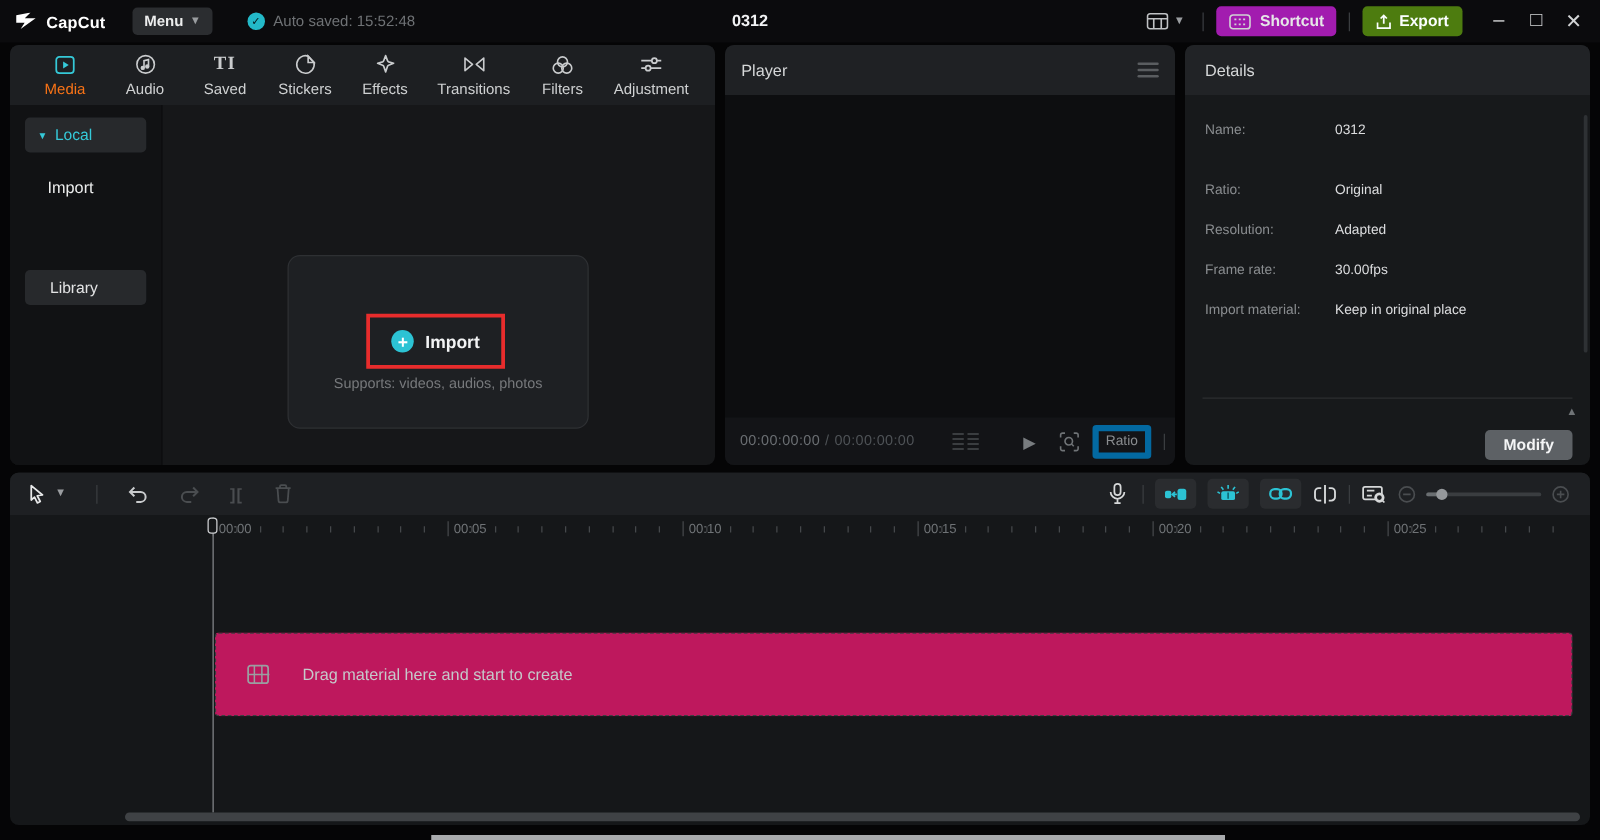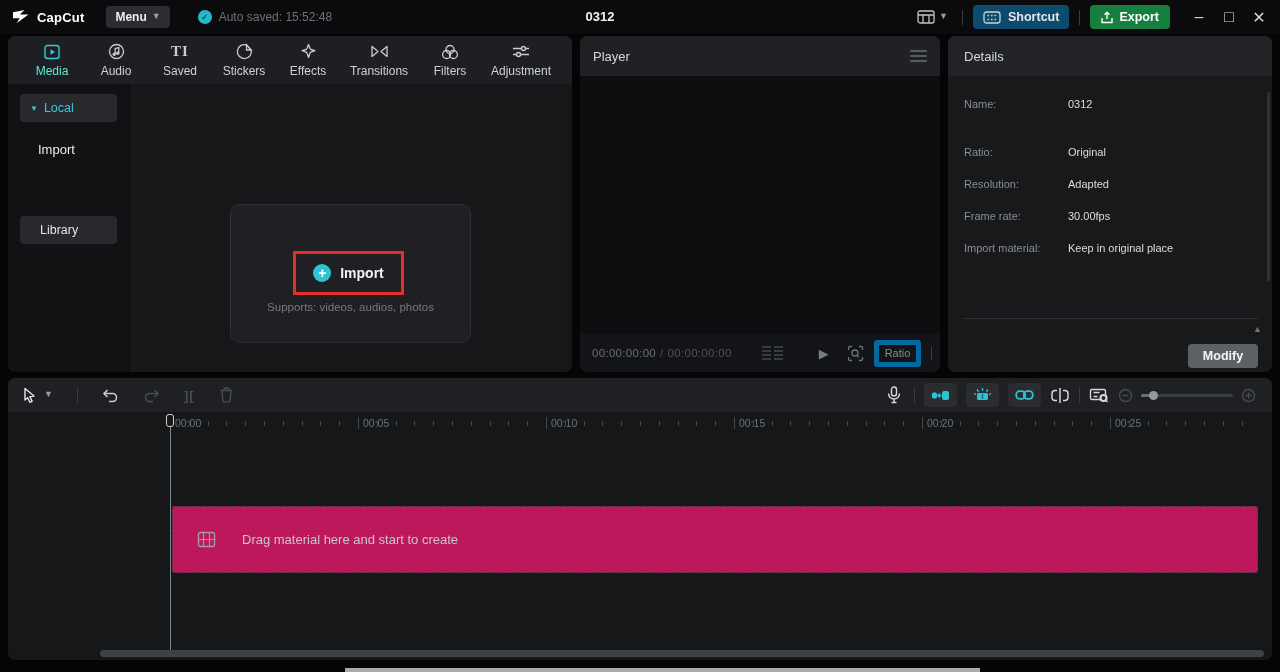--- a/index.html
+++ b/index.html
@@ -17,40 +17,40 @@
               display:flex; align-items:center; gap:5px; font-weight:bold; font-size:12px; color:#eceded; cursor:default; }
   .caret { font-size:9px; color:#9a9da0; transform:translateY(-1px); }
   .autosave { margin-left:28px; display:flex; align-items:center; gap:7px; font-size:12px; color:#6f7275; }
   .check-circle { width:14px; height:14px; border-radius:50%; background:#23b9c8; color:#04191c;
                   font-size:9px; display:flex; align-items:center; justify-content:center; }
   .doc-title { position:absolute; left:540px; width:120px; text-align:center; top:9px;
                font-weight:bold; font-size:13px; color:#f2f3f4; }
   .topbar-right { position:absolute; right:0; top:0; height:34px; display:flex; align-items:center; }
   .tb-sep { width:1px; height:15px; background:#3a3d40; margin:0 10px; }
   .layout-btn { display:flex; align-items:center; gap:4px; padding:3px 4px; }
-  .shortcut-btn { background:#0c4a6e; border-radius:4px; height:24px; padding:0 10px;
+  .shortcut-btn { background:#a21caf; border-radius:4px; height:24px; padding:0 10px;
                   display:flex; align-items:center; gap:7px; font-weight:bold; font-size:12.5px; color:#e6e7e8; }
   .export-btn { border-radius:4px; height:24px; padding:0 11px; display:flex; align-items:center; gap:6px;
                 font-weight:bold; font-size:12.5px; color:#fbffff; }
   .win-controls { display:flex; align-items:center; margin-left:14px; margin-right:6px; }
   .win-btn { width:30px; height:30px; display:flex; align-items:center; justify-content:center; color:#d3d5d6; }
 
   
   .panel { position:absolute; border-radius:7px; overflow:hidden; }
   .media-panel  { left:8px;   top:36px; width:564px;  height:336px; background:#161719; }
   .player-panel { left:580px; top:36px; width:360px;  height:336px; background:#0e0f11; }
   .details-panel{ left:948px; top:36px; width:324px;  height:336px; background:#17191b; }
   .timeline-panel{ left:8px;  top:378px; width:1264px; height:282px; background:#151719; }
 
   
   .tabstrip { height:48px; background:#1d1f22; display:flex; align-items:center; padding-left:12px; }
   .tab { width:64px; display:flex; flex-direction:column; align-items:center; gap:3px; font-size:12px; color:#cfd1d2; }
   .tab.wide { width:78px; }
   .tab .ticon { height:18px; display:flex; align-items:center; color:#c9cbcd; }
-  .tab.active { color:#5eead4; }
+  .tab.active { color:#f97316; }
   .tab.active .ticon { color:#35c9d8; }
   .ticon-text { font-family:"Liberation Serif",serif; font-size:15px; font-weight:bold; letter-spacing:1px; }
   .media-body { position:absolute; left:0; top:48px; right:0; bottom:0; }
   .media-sidebar { position:absolute; left:0; top:0; width:122px; height:100%; background:#111214; border-right:1px solid #0c0d0e; }
   .side-btn { position:absolute; left:12px; width:97px; height:28px; border-radius:4px; background:#27292c;
               display:flex; align-items:center; font-size:12.5px; }
   .local-btn { top:10px; color:#35c9d8; padding-left:10px; gap:6px; }
   .local-caret { font-size:8px; color:#35c9d8; }
   .import-item { position:absolute; left:30px; top:58px; font-size:13px; color:#eceded; }
   .library-btn { top:86px; color:#e2e3e4; padding-left:20px;margin-top:46px; }
@@ -163,21 +163,21 @@
     <div class="shortcut-btn">
       <span>
         <svg width="18" height="13" viewBox="0 0 18 13" fill="none" stroke="#d0d2d4" stroke-width="1.3">
           <rect x="1" y="1" width="16" height="11" rx="2.5"></rect>
             <path d="M4.5 4.5h9M4.5 8.5h9" stroke-dasharray="1.6 1.9"></path>
           </svg>
       </span>
       <span>Shortcut</span>
     </div>
     <div class="tb-sep"></div>
-    <div class="export-btn" id="exportBtn" style="background: #15803d;">
+    <div class="export-btn" id="exportBtn" style="background: #4d7c0f;">
       <span>
         <svg width="12" height="13" viewBox="0 0 12 13" fill="none" stroke="#fbffff" stroke-width="1.4">
           <path d="M6 8V1.5M3.5 3.8 6 1.3l2.5 2.5M1 7v4.5h10V7"></path>
           </svg>
       </span>
       <span>Export</span>
     </div>
     <div class="win-controls">
       <div class="win-btn">–</div>
       <div class="win-btn">□</div>

